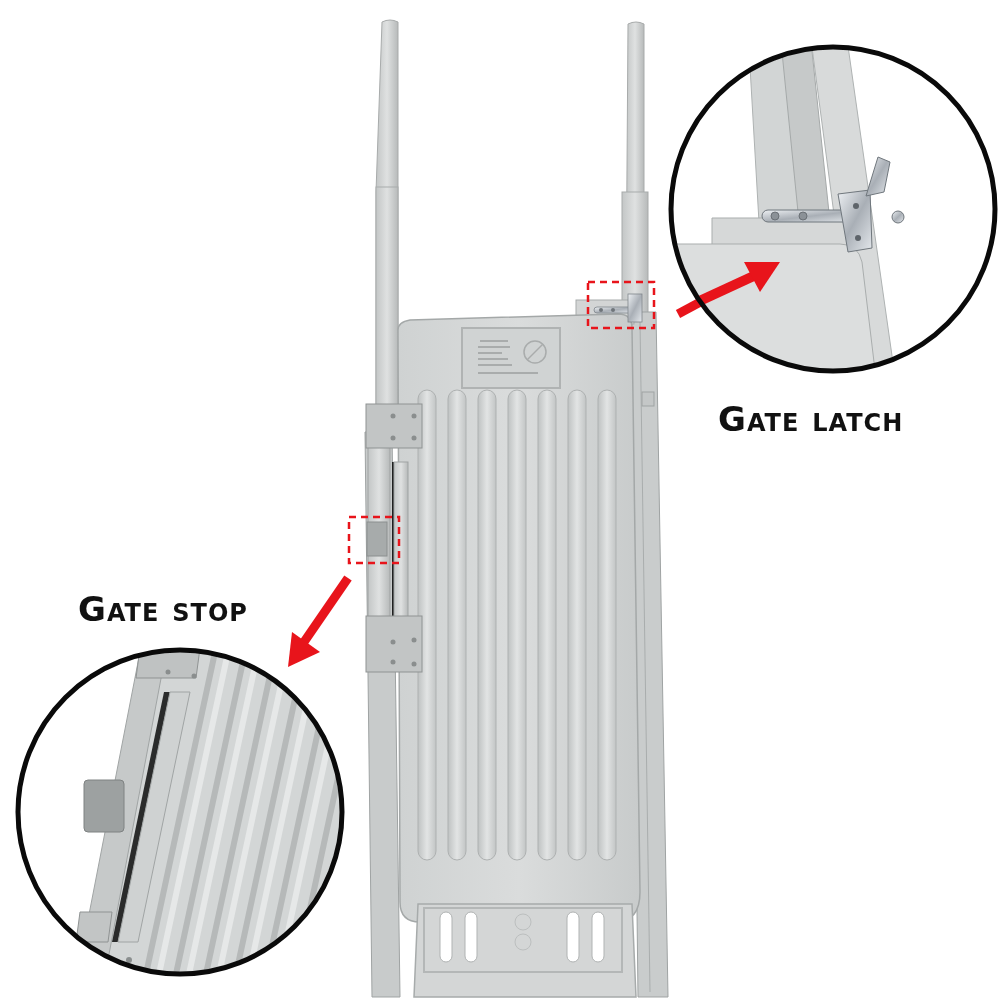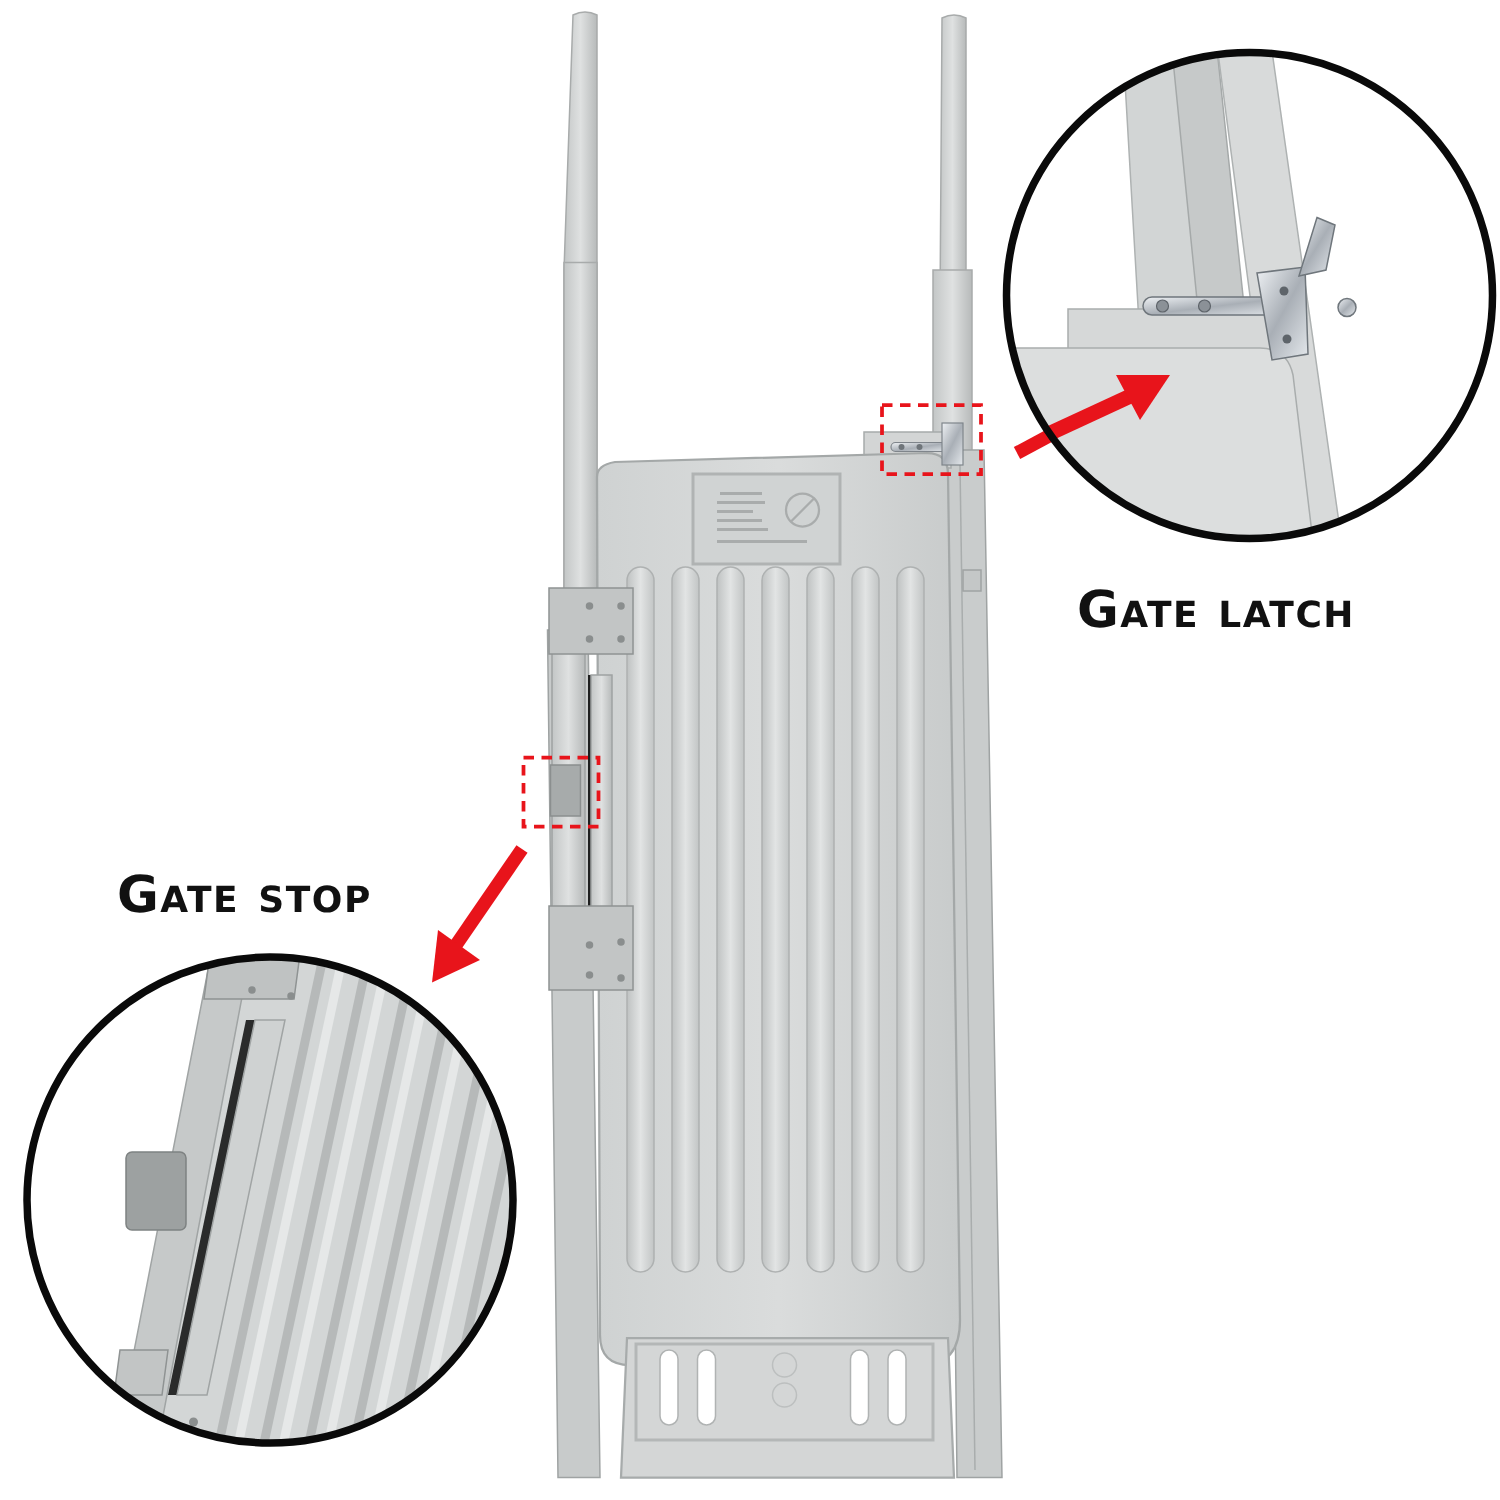--- a/index.html
+++ b/index.html
@@ -1,17 +1,17 @@
 <!DOCTYPE html>
 <html><head>
 <meta charset="utf-8">
 <style>
   html, body { margin: 0; padding: 0; background: #ffffff; }
   body { width: 1000px; height: 1000px; position: relative; overflow: hidden; font-family: "DejaVu Sans", sans-serif; }
-  .stage { position: absolute; left: 0; top: 0; width: 1000px; height: 752px; }
+  .stage { position: absolute; left: 0; top: 12px; width: 1000px; height: 752px; }
   .callout-label {
     position: absolute;
     font-family: "DejaVu Sans", sans-serif;
     font-weight: bold;
     color: #111111;
     letter-spacing: 1px;
     white-space: nowrap;
     font-variant: small-caps;
     font-size: 34px;
     line-height: 1;

